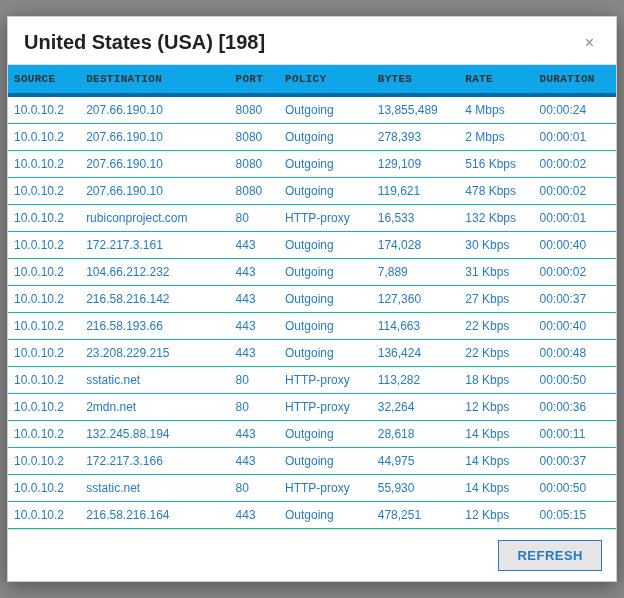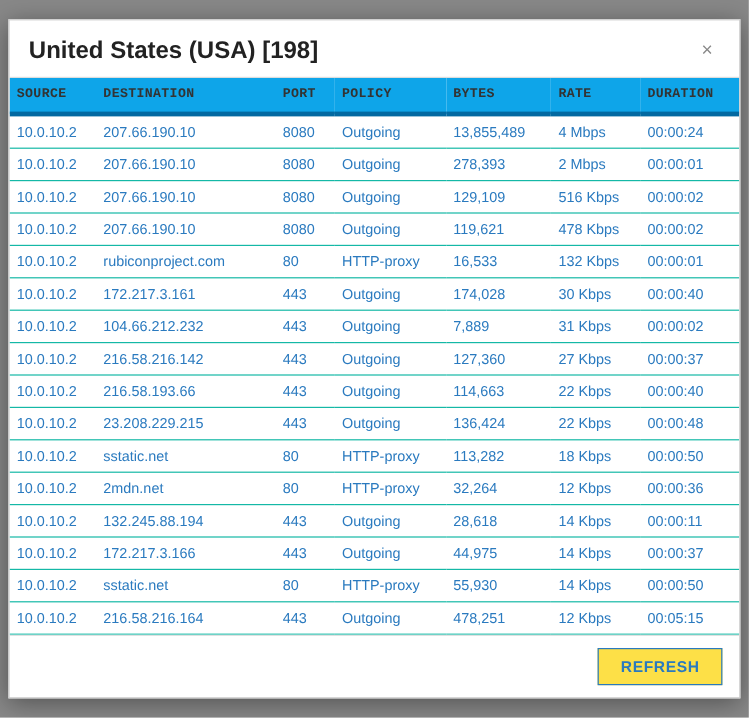--- a/index.html
+++ b/index.html
@@ -80,21 +80,21 @@
       display: flex;
       align-items: center;
       justify-content: flex-end;
       padding: 10px 14px;
       border-top: 1px solid #e0e0e0;
       gap: 8px;
     }
     .btn {
       padding: 7px 18px;
       border: 1px solid #2a7abf;
-      background: #fde047;
+      background: #e5e5e5;
       color: #2a7abf;
       font-size: 13px;
       font-weight: bold;
       cursor: pointer;
       letter-spacing: 0.5px;
     }
     .col-source { width: 70px; }
     .col-dest { width: 145px; }
     .col-port { width: 48px; }
     .col-policy { width: 90px; }

